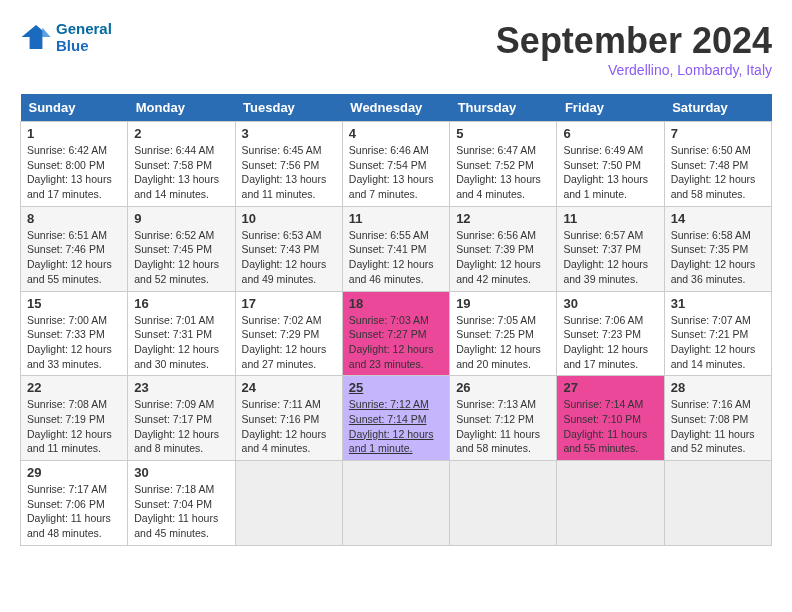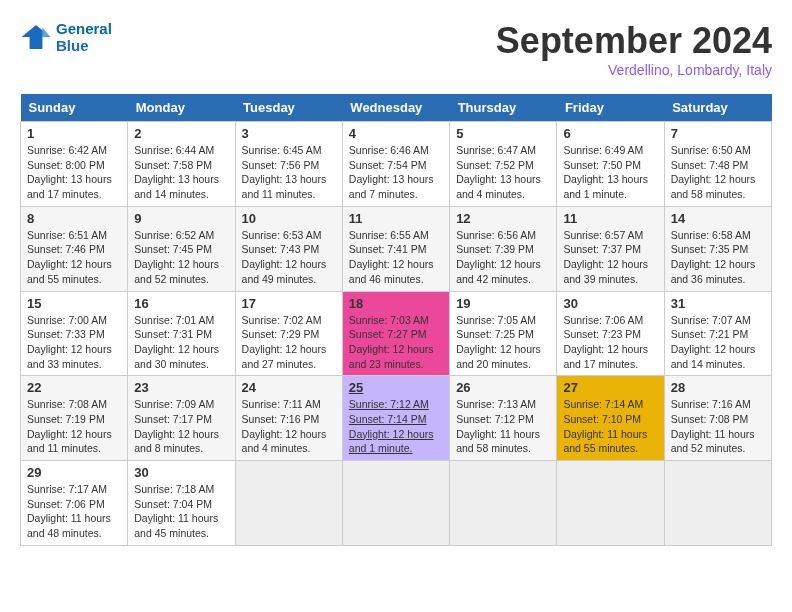--- a/index.html
+++ b/index.html
@@ -138,21 +138,21 @@
         <td style="background-color: rgb(255, 255, 255);"><span class="day-num">19</span><span class="day-info">Sunrise: 7:05 AM<br>Sunset: 7:25 PM<br>Daylight: 12 hours and 20 minutes.</span></td>
         <td style="background-color: rgb(255, 255, 255);"><span class="day-num">30</span><span class="day-info">Sunrise: 7:06 AM<br>Sunset: 7:23 PM<br>Daylight: 12 hours and 17 minutes.</span></td>
         <td style="background-color: rgb(255, 255, 255);"><span class="day-num">31</span><span class="day-info">Sunrise: 7:07 AM<br>Sunset: 7:21 PM<br>Daylight: 12 hours and 14 minutes.</span></td>
       </tr>
       <tr>
         <td style="background-color: rgb(245, 245, 245);"><span class="day-num">22</span><span class="day-info">Sunrise: 7:08 AM<br>Sunset: 7:19 PM<br>Daylight: 12 hours and 11 minutes.</span></td>
         <td style="background-color: rgb(245, 245, 245);"><span class="day-num">23</span><span class="day-info">Sunrise: 7:09 AM<br>Sunset: 7:17 PM<br>Daylight: 12 hours and 8 minutes.</span></td>
         <td style="background-color: rgb(245, 245, 245);"><span class="day-num">24</span><span class="day-info">Sunrise: 7:11 AM<br>Sunset: 7:16 PM<br>Daylight: 12 hours and 4 minutes.</span></td>
         <td style="background-color: #c4b5fd; text-decoration: underline;"><span class="day-num">25</span><span class="day-info">Sunrise: 7:12 AM<br>Sunset: 7:14 PM<br>Daylight: 12 hours and 1 minute.</span></td>
         <td style="background-color: rgb(245, 245, 245);"><span class="day-num">26</span><span class="day-info">Sunrise: 7:13 AM<br>Sunset: 7:12 PM<br>Daylight: 11 hours and 58 minutes.</span></td>
-        <td style="background-color: #eab308;"><span class="day-num">27</span><span class="day-info">Sunrise: 7:14 AM<br>Sunset: 7:10 PM<br>Daylight: 11 hours and 55 minutes.</span></td>
+        <td style="background-color: #ec4899;"><span class="day-num">27</span><span class="day-info">Sunrise: 7:14 AM<br>Sunset: 7:10 PM<br>Daylight: 11 hours and 55 minutes.</span></td>
         <td style="background-color: rgb(245, 245, 245);"><span class="day-num">28</span><span class="day-info">Sunrise: 7:16 AM<br>Sunset: 7:08 PM<br>Daylight: 11 hours and 52 minutes.</span></td>
       </tr>
       <tr>
         <td style="background-color: rgb(255, 255, 255);"><span class="day-num">29</span><span class="day-info">Sunrise: 7:17 AM<br>Sunset: 7:06 PM<br>Daylight: 11 hours and 48 minutes.</span></td>
         <td style="background-color: rgb(255, 255, 255);"><span class="day-num">30</span><span class="day-info">Sunrise: 7:18 AM<br>Sunset: 7:04 PM<br>Daylight: 11 hours and 45 minutes.</span></td>
         <td class="empty" style="background-color: rgb(238, 238, 238);"></td>
         <td class="empty" style="background-color: rgb(238, 238, 238);"></td>
         <td class="empty" style="background-color: rgb(238, 238, 238);"></td>
         <td class="empty" style="background-color: rgb(238, 238, 238);"></td>
         <td class="empty" style="background-color: rgb(238, 238, 238);"></td>

